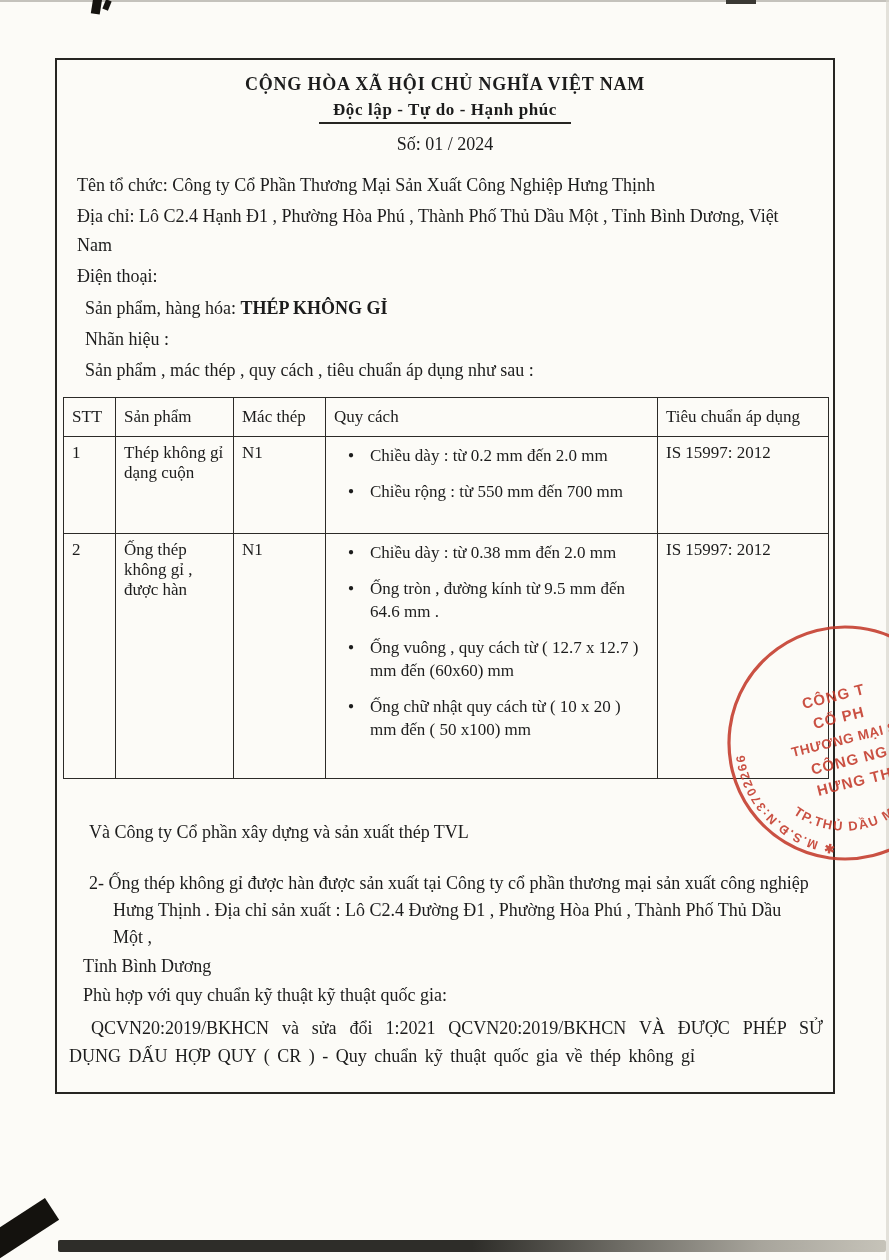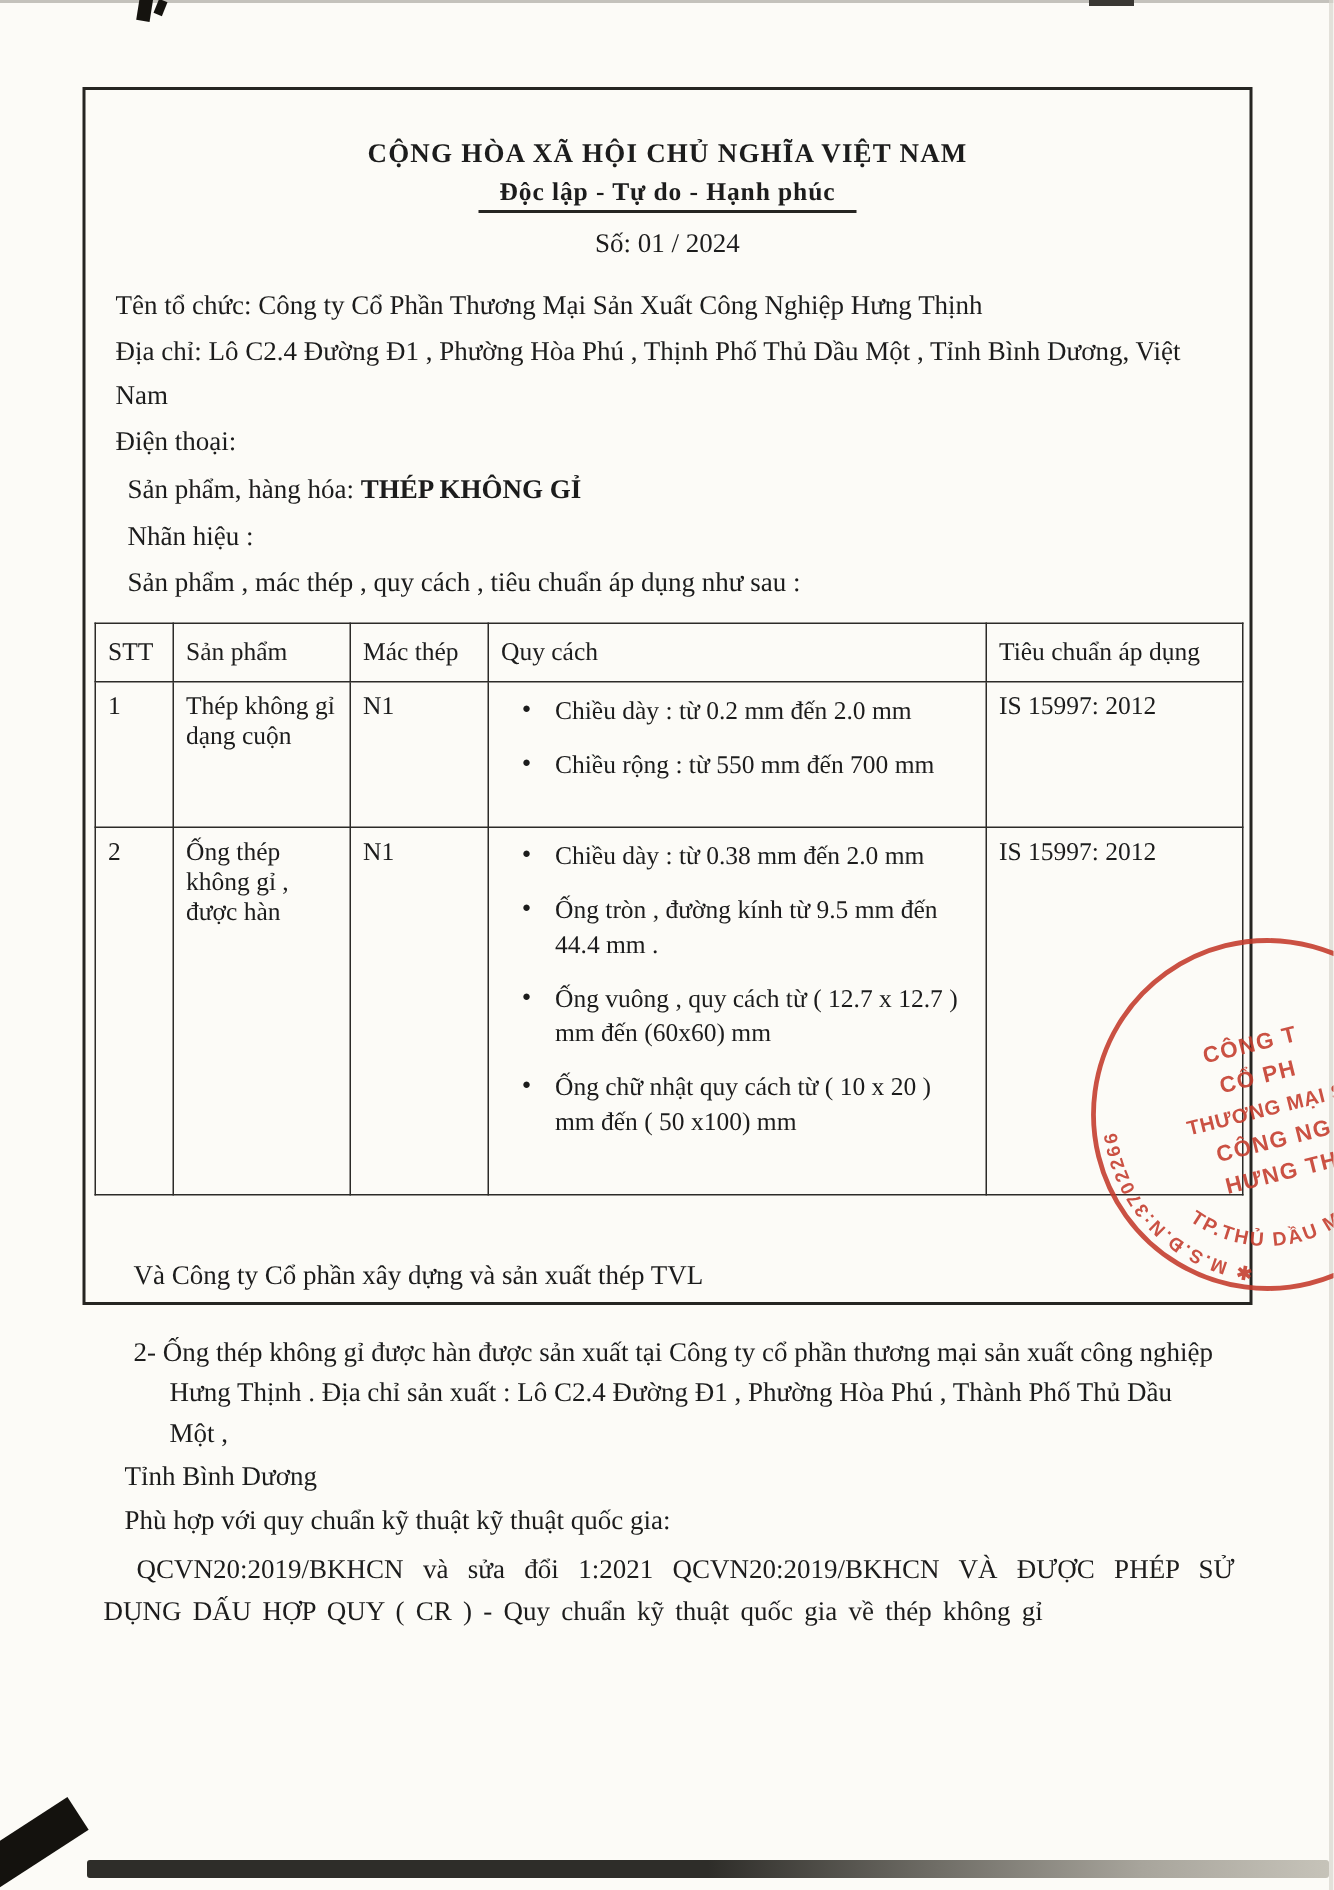--- a/index.html
+++ b/index.html
@@ -15,24 +15,24 @@
   .scan-top-line{position:absolute;top:0;left:0;width:100%;height:2px;background:#96948d;opacity:.55;}
   .scan-mark-1{position:absolute;left:92px;top:-2px;width:9px;height:16px;background:#15130f;transform:rotate(9deg);}
   .scan-mark-2{position:absolute;left:104px;top:0px;width:6px;height:10px;background:#15130f;transform:rotate(22deg);}
   .scan-mark-3{position:absolute;left:726px;top:0px;width:30px;height:4px;background:#3a3833;}
   .scan-right-edge{position:absolute;right:0;top:0;width:3px;height:100%;background:#d9d6cd;opacity:.7;}
   .scan-bottom-band{position:absolute;left:58px;top:1240px;width:828px;height:12px;border-radius:2px;
     background:linear-gradient(to right,#2e2d29 0%,#2e2d29 50%,#6e6c65 68%,#a8a59c 85%,#c6c3b9 100%);}
   .scan-corner{position:absolute;left:-16px;top:1216px;width:74px;height:26px;background:#14120e;transform:rotate(-33deg);}
   
   .frame{
-    position:absolute;left:55px;top:58px;width:780px;height:812px;
+    position:absolute;left:55px;top:58px;width:780px;height:1036px;
     border:2px solid #262522;
     box-sizing:border-box;
-    padding-top:32px;
+    padding-top:14px;
   }
   .center{text-align:center;}
   .hdr1{font-weight:bold;font-size:18px;letter-spacing:.8px;}
   .hdr2-wrap{margin-top:5px;}
   .hdr2{display:inline-block;font-weight:bold;font-size:17px;letter-spacing:.6px;
         border-bottom:2px solid #262522;padding:0 14px 2px 14px;}
   .doc-title{margin-top:28px;font-weight:bold;font-size:22px;letter-spacing:2px;}
   .doc-number{margin-top:10px;font-size:18px;}
   
   .info{margin:16px 20px 0 20px;font-size:18px;line-height:1.62;}
@@ -79,21 +79,21 @@
 
   <div class="center hdr1">CỘNG HÒA XÃ HỘI CHỦ NGHĨA VIỆT NAM</div>
   <div class="center hdr2-wrap">
     <span class="hdr2">Độc lập - Tự do - Hạnh phúc</span>
   </div>
 
   <div class="center doc-number">Số: 01 / 2024</div>
 
   <div class="info">
     <div class="row">Tên tổ chức: Công ty Cổ Phần Thương Mại Sản Xuất Công Nghiệp Hưng Thịnh</div>
-    <div class="row">Địa chỉ: Lô C2.4 Đường Đ1 , Phường Hòa Phú , Thịnh Phố Thủ Dầu Một , Tỉnh Bình Dương, Việt Nam</div>
+    <div class="row">Địa chỉ: Lô C2.4 Hạnh Đ1 , Phường Hòa Phú , Thành Phố Thủ Dầu Một , Tỉnh Bình Dương, Việt Nam</div>
     <div class="row">Điện thoại:</div>
     <div class="row indented">
       <span>Sản phẩm, hàng hóa: </span><span class="bold">THÉP KHÔNG GỈ</span>
     </div>
     <div class="row indented">Nhãn hiệu :</div>
     <div class="row indented">Sản phẩm , mác thép , quy cách , tiêu chuẩn áp dụng như sau :</div>
   </div>
 
   <table class="spec">
     <colgroup>
@@ -125,21 +125,21 @@
         </td>
         <td>IS 15997: 2012</td>
       </tr>
       <tr class="r2">
         <td class="c-stt">2</td>
         <td>Ống thép không gỉ , được hàn</td>
         <td class="c-mac">N1</td>
         <td>
           <ul class="qc">
             <li>Chiều dày : từ 0.38 mm đến 2.0 mm</li>
-            <li>Ống tròn , đường kính từ 9.5 mm đến 44.4 mm .</li>
+            <li>Ống tròn , đường kính từ 9.5 mm đến 64.6 mm .</li>
             <li>Ống vuông , quy cách từ ( 12.7 x 12.7 ) mm đến (60x60) mm</li>
             <li>Ống chữ nhật quy cách từ ( 10 x 20 ) mm đến ( 50 x100) mm</li>
           </ul>
         </td>
         <td>IS 15997: 2012</td>
       </tr>
     </tbody>
   </table>
 
   <div class="notes">

